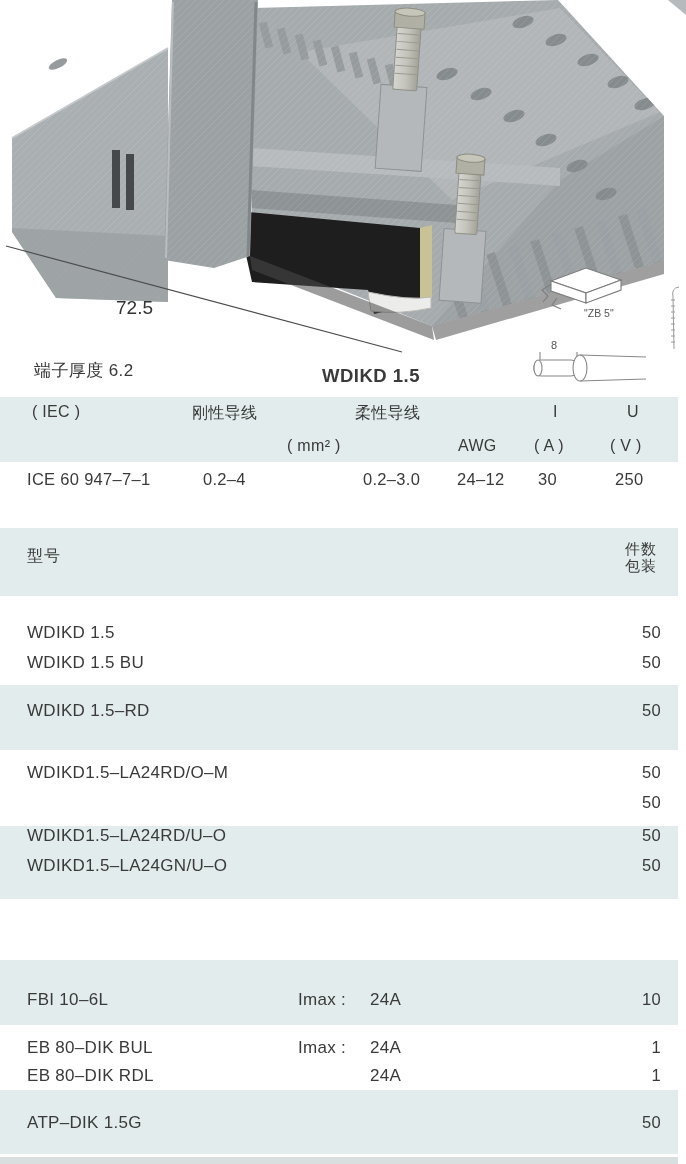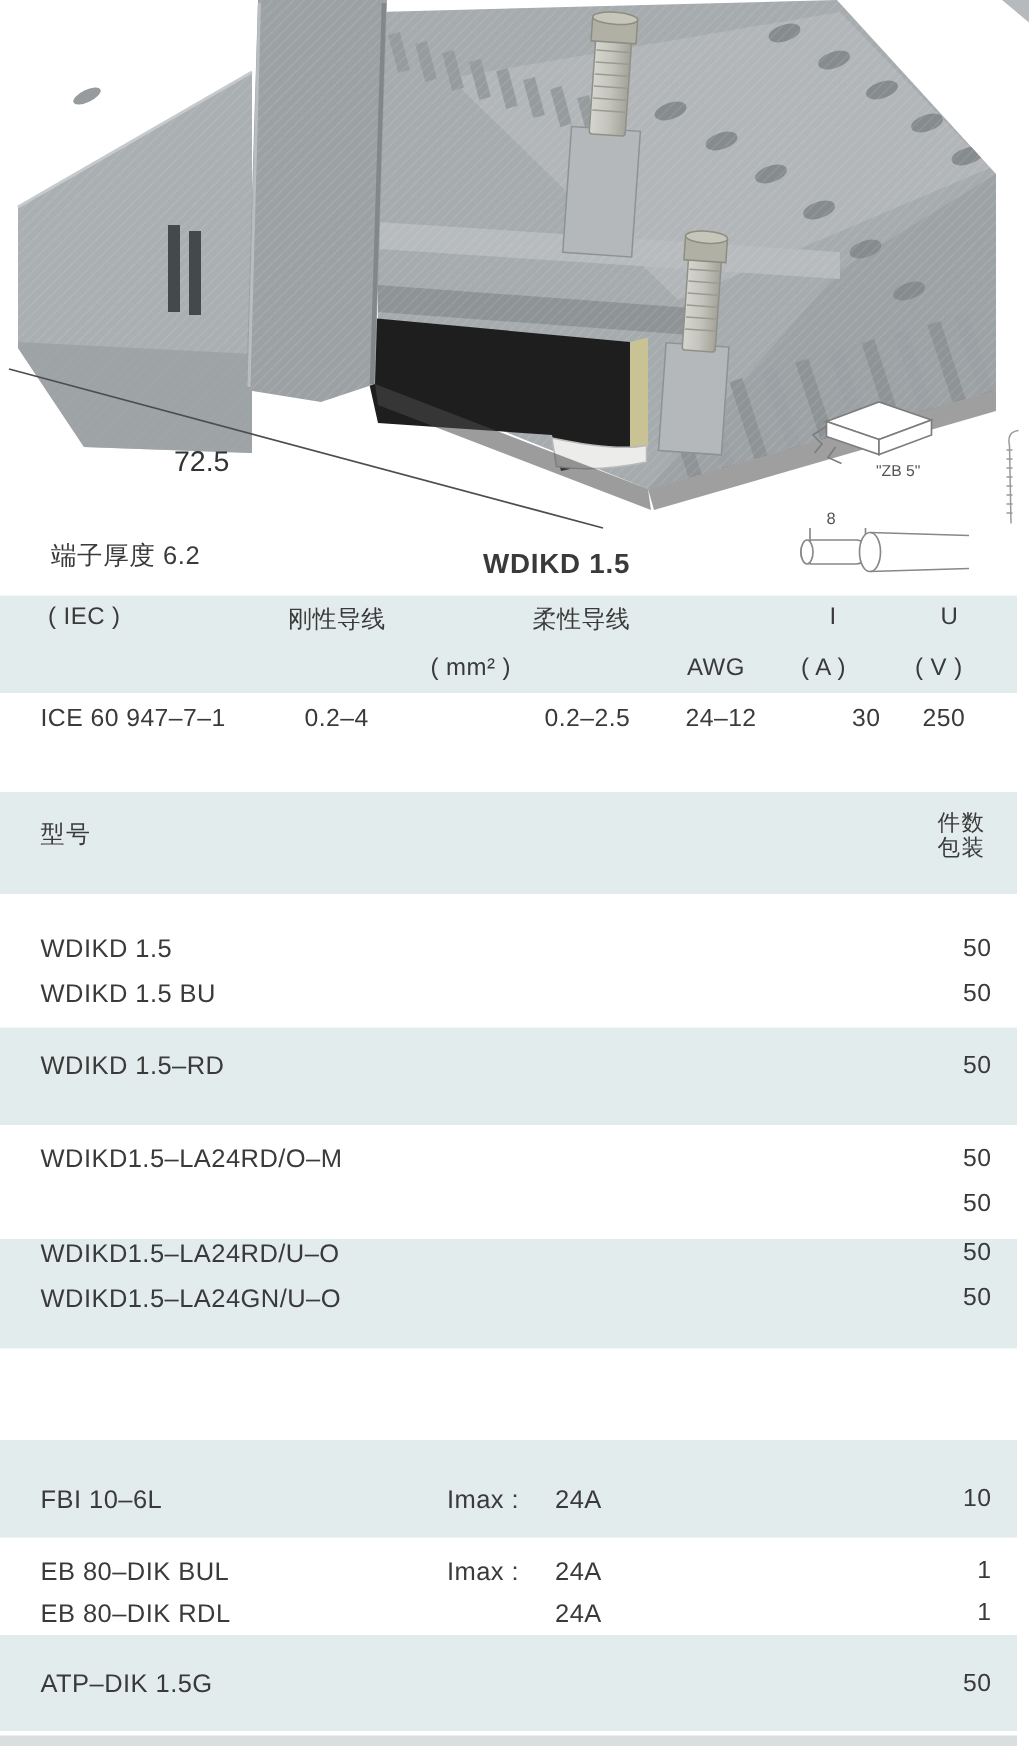--- a/index.html
+++ b/index.html
@@ -186,23 +186,23 @@
   <div class="line" style="top:403px">
     <span class="cell h-sub" style="left:32px">( IEC )</span>
     <span class="cell h-cn" style="left:192px">刚性导线</span>
     <span class="cell h-cn" style="left:355px">柔性导线</span>
     <span class="cell h-sub" style="left:553px">I</span>
     <span class="cell h-sub" style="left:627px">U</span>
   </div>
   <div class="line" style="top:470px">
     <span class="cell spec-val" style="left:27px">ICE 60 947–7–1</span>
     <span class="cell spec-val" style="left:203px">0.2–4</span>
-    <span class="cell spec-val" style="left:363px">0.2–2.5</span>
+    <span class="cell spec-val" style="left:363px">0.2–3.0</span>
     <span class="cell spec-val" style="left:457px">24–12</span>
-    <span class="cell spec-val" style="left:568px">30</span>
+    <span class="cell spec-val" style="left:538px">30</span>
     <span class="cell spec-val" style="left:615px">250</span>
   </div>
 
   <div class="abs h-cn" style="left:27px;top:546px;letter-spacing:1px">型号</div>
   <div class="qty-header">
     <div>件数</div>
     <div>包装</div>
   </div>
 
   <div class="line" style="top:623px">

